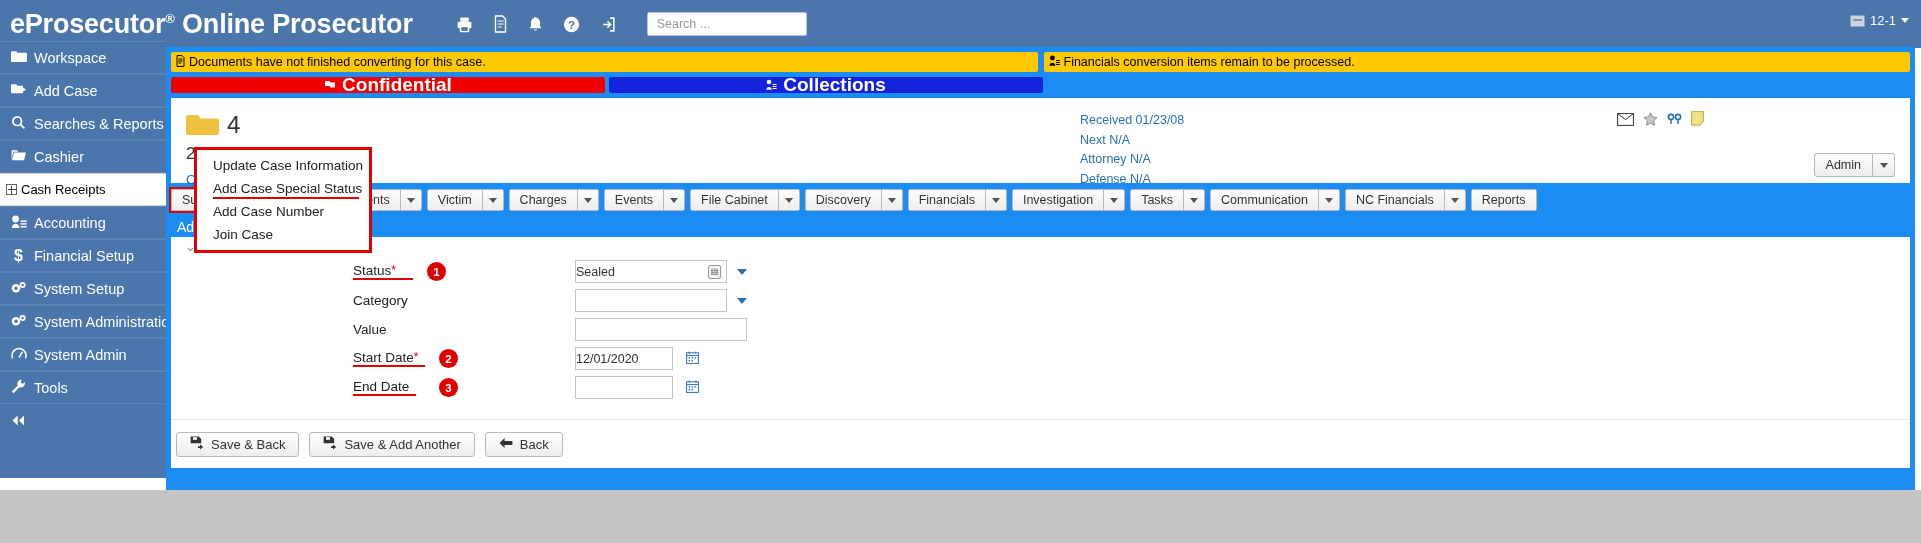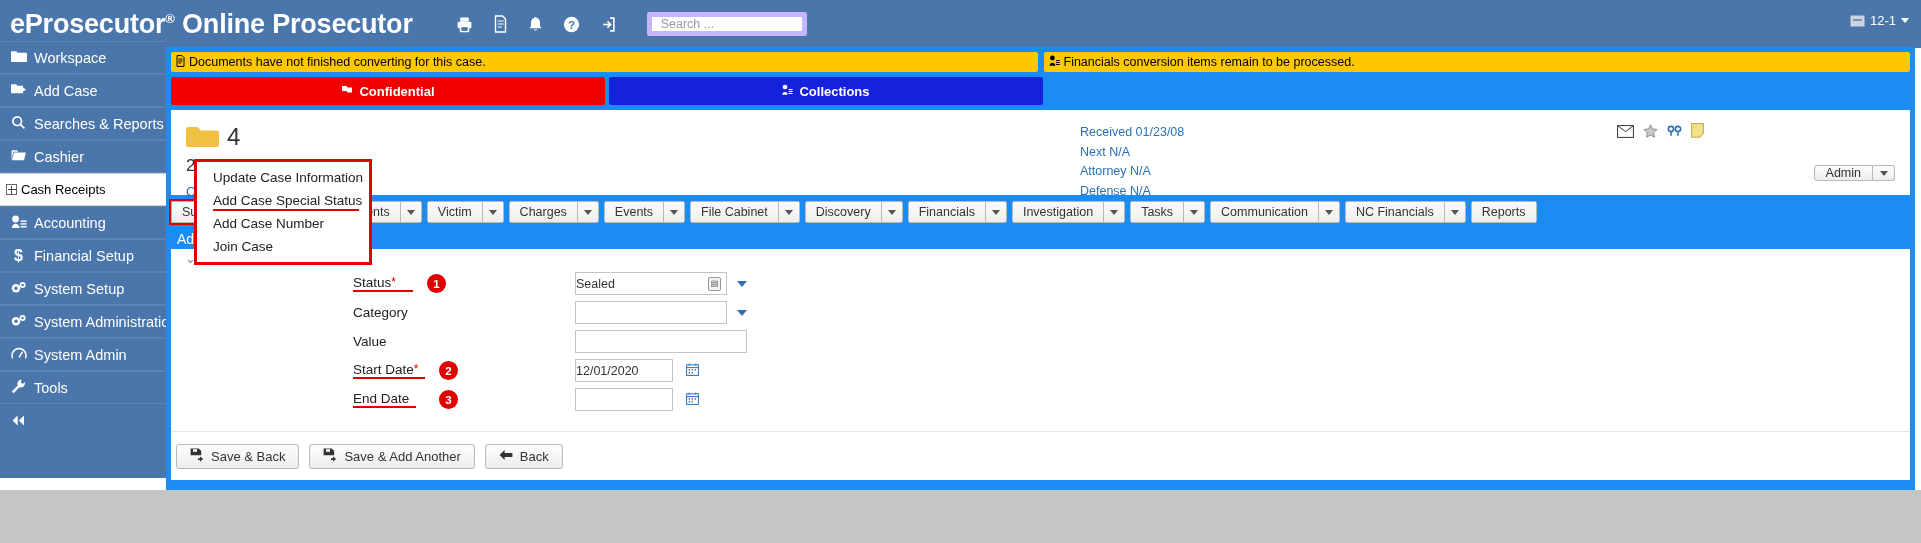--- a/index.html
+++ b/index.html
@@ -22,21 +22,21 @@
     color:#ffffff; font-size:27px; font-weight:bold; letter-spacing:-0.2px;
     margin-left:10px; white-space:nowrap;
     font-family:"Liberation Sans", sans-serif;
   }
   .brand sup { font-size:13px; vertical-align:super; font-weight:bold;}
   .topicons { display:flex; align-items:center; gap:20px; margin-left:43px; }
   .topicon { color:#ffffff; font-size:17px; line-height:1; cursor:pointer; }
   .topicon svg { display:block; }
   .searchbox {
     margin-left:30px; width:160px; height:24px; background:#ffffff;
-    border:5px solid #c4b5fd; border-radius:2px;
+    border:1px solid #c4b5fd; border-radius:2px;
     display:flex; align-items:center; padding-left:7px;
   }
   .searchbox input {
     border:0; outline:0; width:100%; font-size:12.5px; color:#333;
     font-family:"Liberation Sans", sans-serif; background:transparent;
   }
   .searchbox input::placeholder { color:#9a9a9a; }
   .topright {
     position:absolute; right:12px; top:0; height:41px;
     display:flex; align-items:center; gap:5px; color:#ffffff; font-size:13px;
@@ -89,22 +89,22 @@
     background:#ffc800; color:#000000; font-size:12.5px;
     height:20px; display:flex; align-items:center; gap:4px;
     padding-left:5px; border-radius:2px; flex:1;
     white-space:nowrap; overflow:hidden;
   }
   .alert .a-ico { font-size:12px; }
 
   
   .banners { display:flex; gap:4px; margin-top:5px; }
   .banner {
-    height:28px; display:flex; align-items:center; justify-content:center; gap:6px;
-    color:#ffffff; font-size:13px; font-weight:bold; border-radius:2px;
+    height:16px; display:flex; align-items:center; justify-content:center; gap:6px;
+    color:#ffffff; font-size:19px; font-weight:bold; border-radius:2px;
   }
   .banner.confidential { background:#f00000; flex:0 0 434px; }
   .banner.collections { background:#1522dc; flex:0 0 434px; }
 
   
   .casehdr {
     margin-top:5px; background:#ffffff; height:85px; position:relative;
     border:1px solid #ffffff;
   }
   .folder-ico {
@@ -120,21 +120,21 @@
     width:17px;height:16px;border:1px solid #b4b4b4;background:#f2f2f2;border-radius:2px;
     display:flex;align-items:center;justify-content:center;font-size:9px;color:#555;cursor:pointer;
   }
   .meta { position:absolute; left:908px; top:12px; line-height:19.5px; }
   .meta div { font-size:12.5px; color:#2a70b8; white-space:nowrap; }
   .meta .lbl { color:#2a70b8; }
   .hdr-icons {
     position:absolute; right:205px; top:12px; display:flex; align-items:center; gap:9px;
   }
   .admin-btn {
-    position:absolute; right:14px; top:54px; display:flex; height:16px;
+    position:absolute; right:14px; top:54px; display:flex; height:24px;
   }
   .admin-btn .main {
     border:1px solid #b9b9b9; background:linear-gradient(#fdfdfd,#ededed);
     padding:0 11px; display:flex; align-items:center; font-size:12.5px; color:#333;
     border-radius:3px 0 0 3px; cursor:pointer;
   }
   .admin-btn .arw {
     border:1px solid #b9b9b9; border-left:0; background:linear-gradient(#fdfdfd,#ededed);
     width:22px; display:flex; align-items:center; justify-content:center;
     border-radius:0 3px 3px 0; cursor:pointer;

